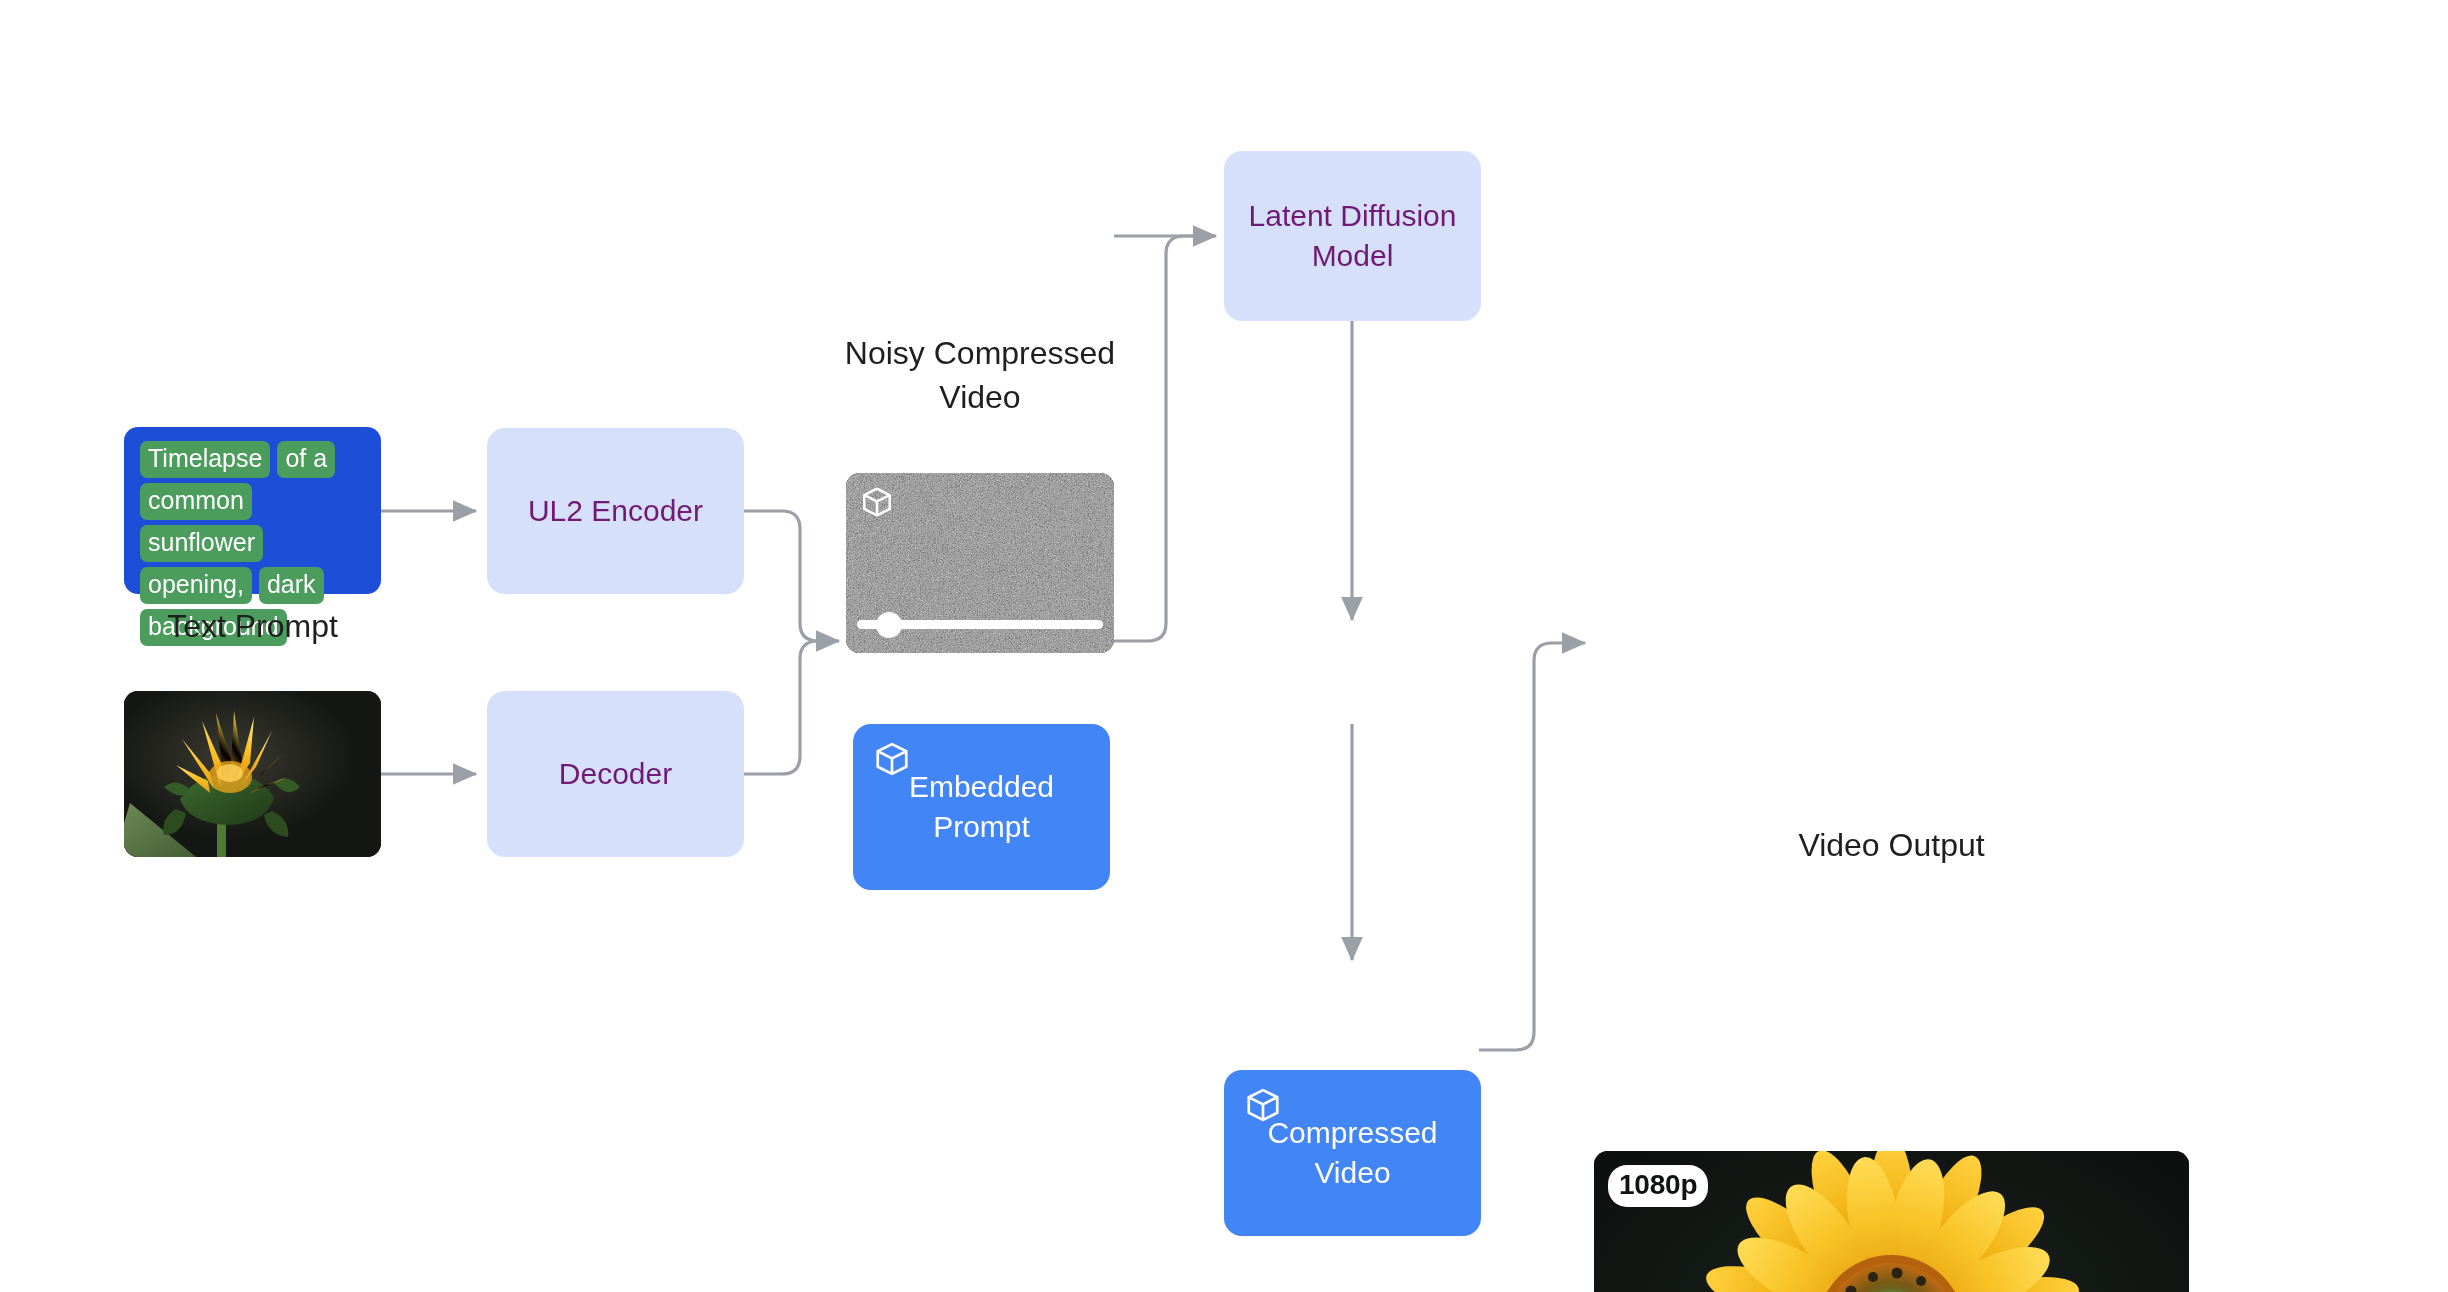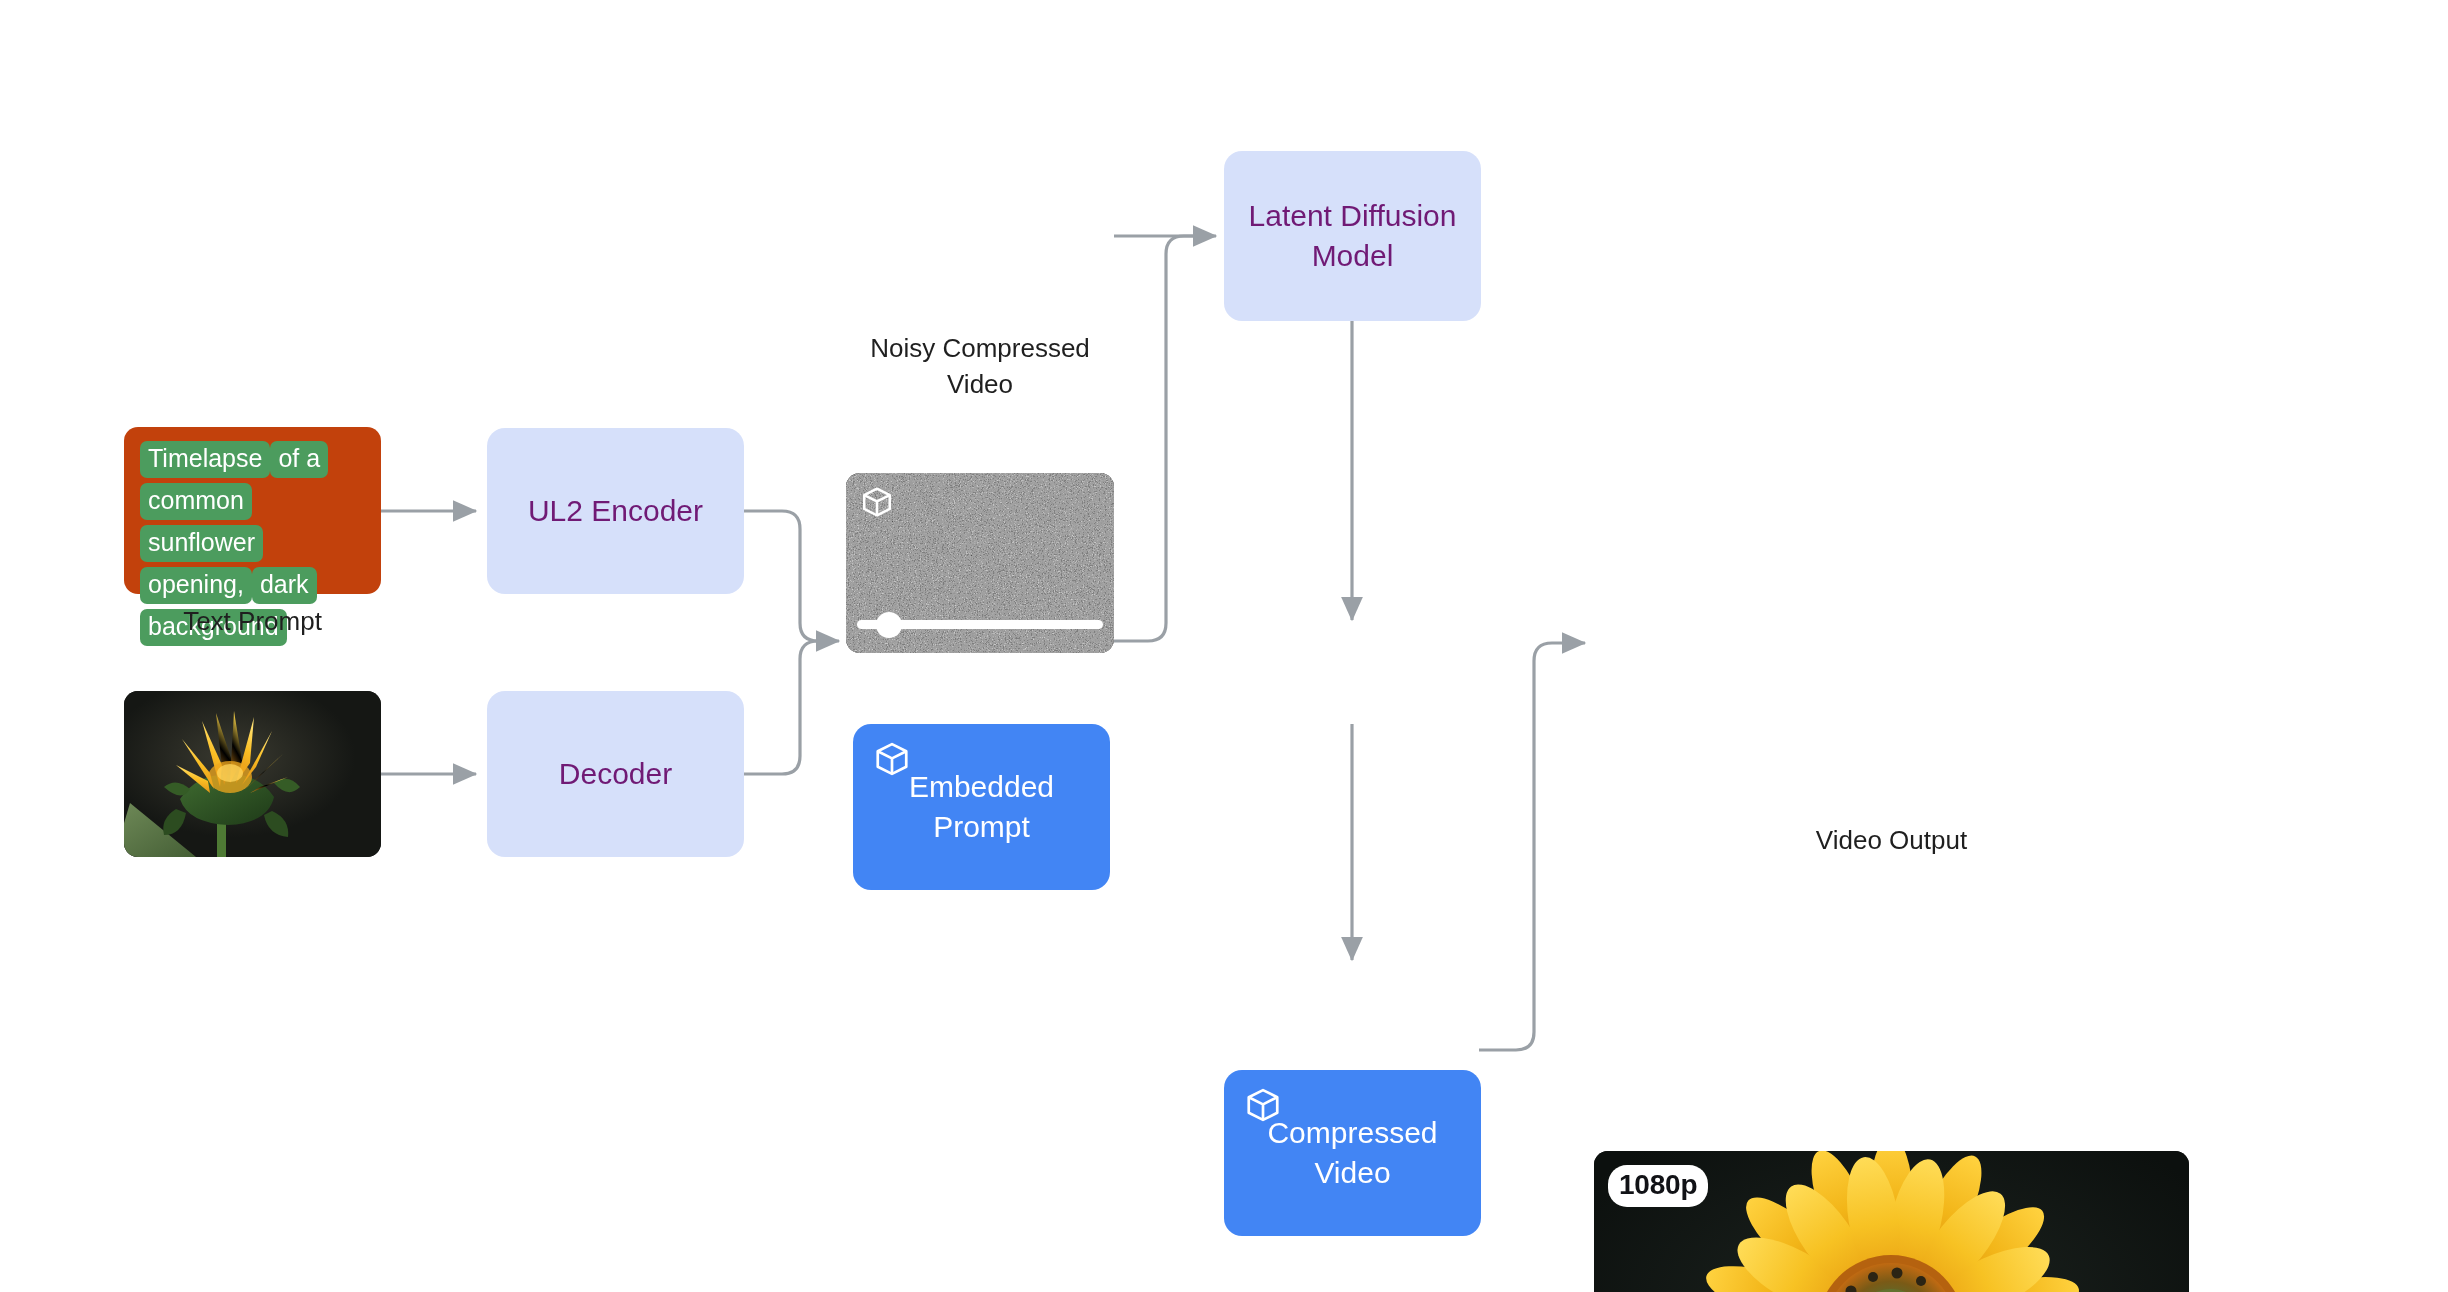--- a/index.html
+++ b/index.html
@@ -51,27 +51,27 @@
   .cube-icon {
     position: absolute;
     left: 20px;
     top: 16px;
     width: 38px;
     height: 38px;
   }
 
   
   .prompt-card {
-    background: #c2410c;
+    background: #1d4ed8;
     border-radius: 14px;
     padding: 14px 16px 16px 16px;
     display: flex;
     flex-wrap: wrap;
     align-content: flex-start;
-    gap: 5px 0;
+    gap: 5px 7px;
   }
   .token {
     background: #4c9c5e;
     color: #ffffff;
     border-radius: 7px;
     padding: 3px 8px 5px 8px;
     font-size: 25px;
     line-height: 1.16;
     white-space: nowrap;
   }
@@ -111,21 +111,21 @@
     padding: 4px 11px 6px 11px;
     font-size: 28px;
     font-weight: bold;
     letter-spacing: -0.2px;
   }
 
   
   .caption {
     position: absolute;
     text-align: center;
-    font-size: 26px;
+    font-size: 32px;
     color: #1f1f1f;
     line-height: 1.38;
     z-index: 2;
   }
 </style>
 </head>
 <body>
 
 <div id="canvas">
 

